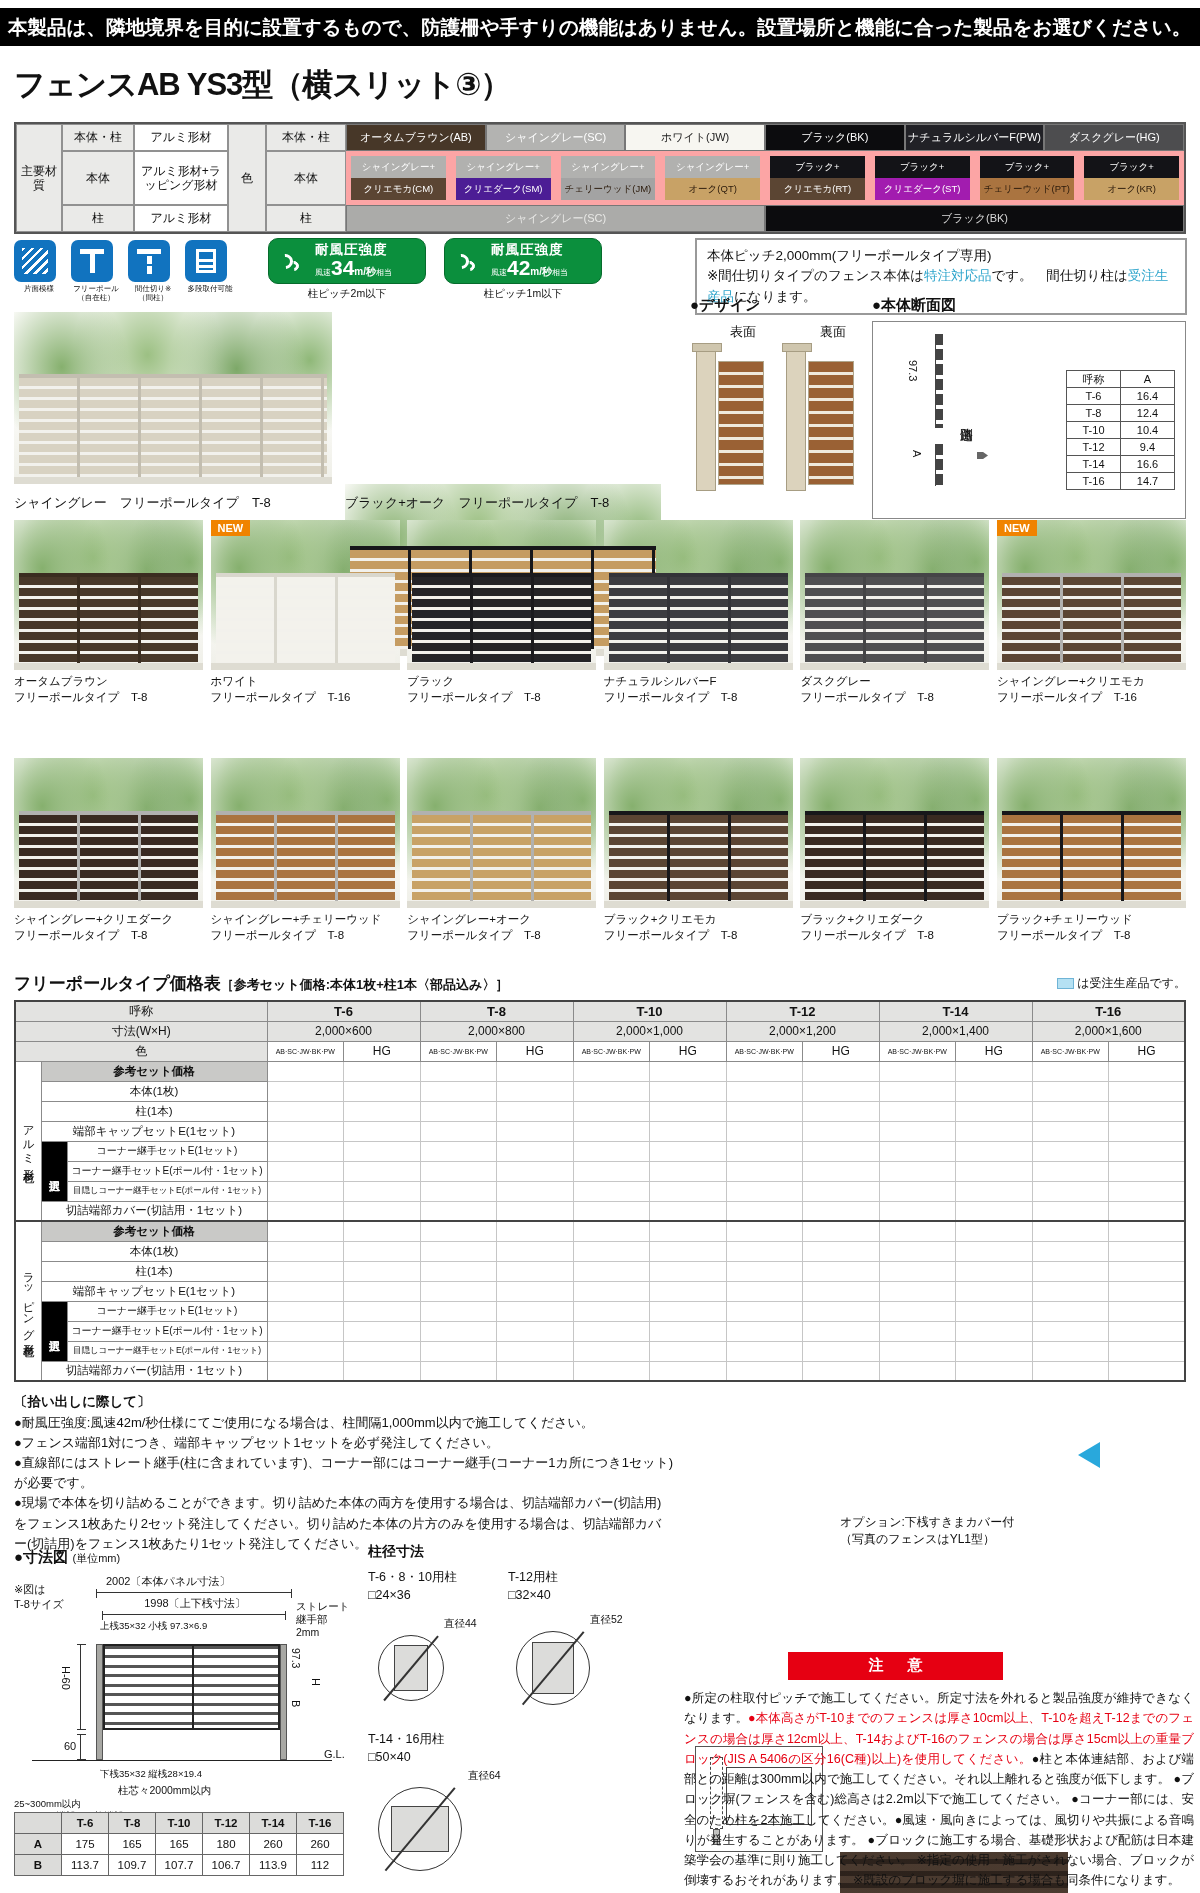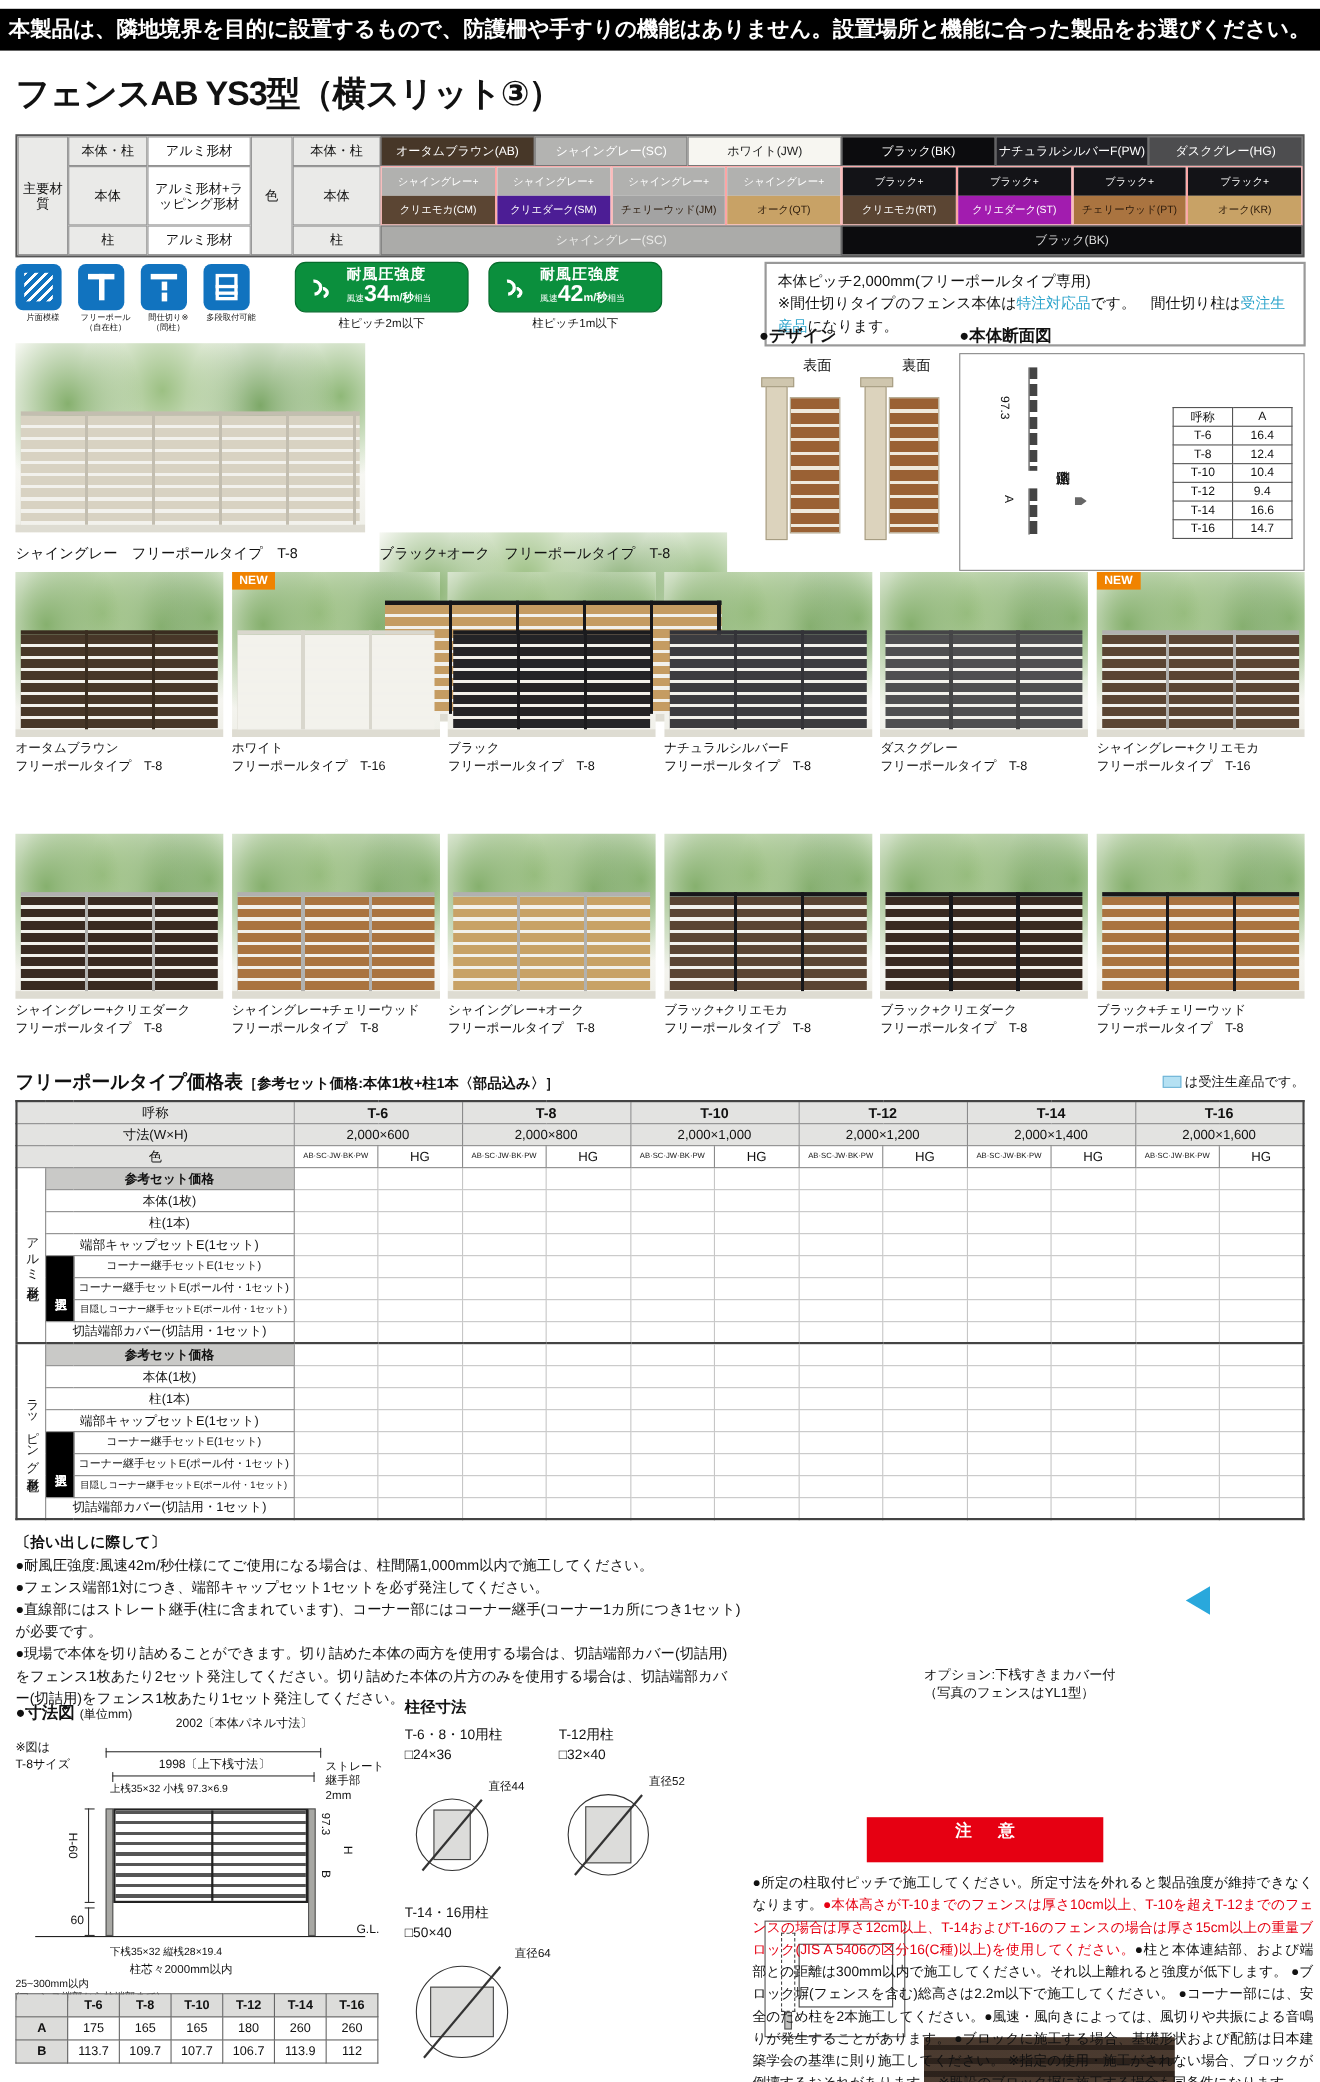--- a/index.html
+++ b/index.html
@@ -17,21 +17,21 @@
 .sL{display:grid;grid-template-columns:46px 72px 94px;grid-template-rows:27px 54px 27px;width:212px}
 .sc{border:1px solid #919191;display:flex;align-items:center;justify-content:center;text-align:center;background:#fff;line-height:1.2}
 .sh{background:#eaeae8}
 .sR{flex:1;display:flex}
 .colh{width:38px;border:1px solid #919191;display:flex;align-items:center;justify-content:center;background:#eaeae8}
 .crows{flex:1;display:flex;flex-direction:column}
 .crow{display:flex;height:27px}
 .crow.m{height:54px}
 .rlab{width:80px;border:1px solid #919191;display:flex;align-items:center;justify-content:center;background:#eaeae8}
 .chip{flex:1;display:flex;align-items:center;justify-content:center;border:1px solid #777;white-space:nowrap;overflow:hidden;font-size:11px}
-.chip2{flex:1;display:flex;flex-direction:column;border:1px solid #fca5a5;overflow:hidden}
+.chip2{flex:1;display:flex;flex-direction:column;border:5px solid #fca5a5;overflow:hidden}
 .c2t,.c2b{flex:1;display:flex;align-items:center;justify-content:center;font-size:9.5px;white-space:nowrap;overflow:hidden}
 
 .tile{width:42px;height:42px;background:#1173bf;border-radius:7px;position:relative;flex:none}
 .ilab{width:50px;font-size:7.5px;text-align:center;line-height:1.25;margin-top:2px}
 .g1{position:absolute;inset:8px;background:repeating-linear-gradient(135deg,#fff 0 2.5px,transparent 2.5px 6.5px)}
 .gb{position:absolute;background:#fff}
 .g4{position:absolute;inset:9px 11px;border:3px solid #fff}
 .badge{width:158px;height:46px;background:#0b8f3d;border:1.5px solid #066b2c;border-radius:10px;color:#fff;display:flex;align-items:center;padding-left:9px}
 .swirl{width:15px;height:15px;border:3px solid #fff;border-radius:50%;border-bottom-color:transparent;border-left-color:transparent;transform:rotate(40deg);flex:none}
 .swirl.s2{width:10px;height:10px;margin-left:-4px;margin-top:10px}
@@ -80,21 +80,21 @@
 .gv{background:#fff;font-size:11.5px;letter-spacing:1px}
 .selv{background:#000;color:#fff;font-size:11px;font-weight:bold !important}
 .setr{background:#c9c9c7;font-weight:bold !important;font-size:11.5px}
 .lbl{font-size:11.5px}
 .lb2{font-size:10px}
 .lb3{font-size:8.5px}
 .v{border-color:#c6c6c6 !important}
 .gsep td{border-top:2px solid #444 !important}
 
 .notes{font-size:13px;line-height:1.55;width:660px}
-.cau-bar{width:215px;height:41px;background:#e60012;color:#fff;font-size:15px;font-weight:bold;text-align:center;line-height:26px;letter-spacing:10px;text-indent:10px}
+.cau-bar{width:215px;height:28px;background:#e60012;color:#fff;font-size:15px;font-weight:bold;text-align:center;line-height:26px;letter-spacing:10px;text-indent:10px}
 .cau-tx{font-size:12.5px;line-height:1.62;text-align:justify;margin-top:8px}
 .red{color:#e60012}
 .dl{border-top:1px solid #333}
 .dl:before,.dl:after{content:"";position:absolute;top:-4px;width:1px;height:9px;background:#333}
 .dl:before{left:0}
 .dl:after{right:0}
 .vl{border-left:1px solid #333}
 .vl:before,.vl:after{content:"";position:absolute;left:-4px;height:1px;width:9px;background:#333}
 .vl:before{top:0}
 .vl:after{bottom:0}
@@ -721,21 +721,21 @@
 <div class="a arrL" style="left:1078px;top:1442px"></div>
 <div class="a" style="left:840px;top:1514px;font-size:12px;line-height:1.4">
   <span>オプション:下桟すきまカバー付</span><br>
   <span>（写真のフェンスはYL1型）</span>
 </div>
 
 <div class="a" style="left:14px;top:1548px;width:340px;height:258px">
   <span class="st">●寸法図</span>
   <span class="t11">(単位mm)</span>
   <div class="a t11" style="left:0;top:34px;line-height:1.35"><span>※図は</span><br><span>T-8サイズ</span></div>
-  <div class="a t11" style="left:92px;top:11px;width:178px;text-align:right">2002〔本体パネル寸法〕</div>
+  <div class="a t11" style="left:92px;top:26px;width:178px;text-align:left">2002〔本体パネル寸法〕</div>
   <div class="a dl" style="left:82px;top:44px;width:196px"></div>
   <div class="a t11" style="left:92px;top:48px;width:178px;text-align:center">1998〔上下桟寸法〕</div>
   <div class="a dl" style="left:88px;top:66px;width:184px"></div>
   <div class="a t9" style="left:86px;top:72px">上桟35×32 小桟 97.3×6.9</div>
   <div class="a t10" style="left:282px;top:52px;width:60px;line-height:1.25"><span>ストレート継手部</span><br><span>2mm</span></div>
   <div class="a gpost" style="left:82px;top:96px;width:7px;height:116px"></div>
   <div class="a gpost" style="left:266px;top:96px;width:7px;height:116px"></div>
   <div class="a frect" style="left:89px;top:96px;width:177px;height:86px">
         <div style="position:absolute;left:50%;top:0;bottom:0;width:2px;background:#222"></div>
       </div>

